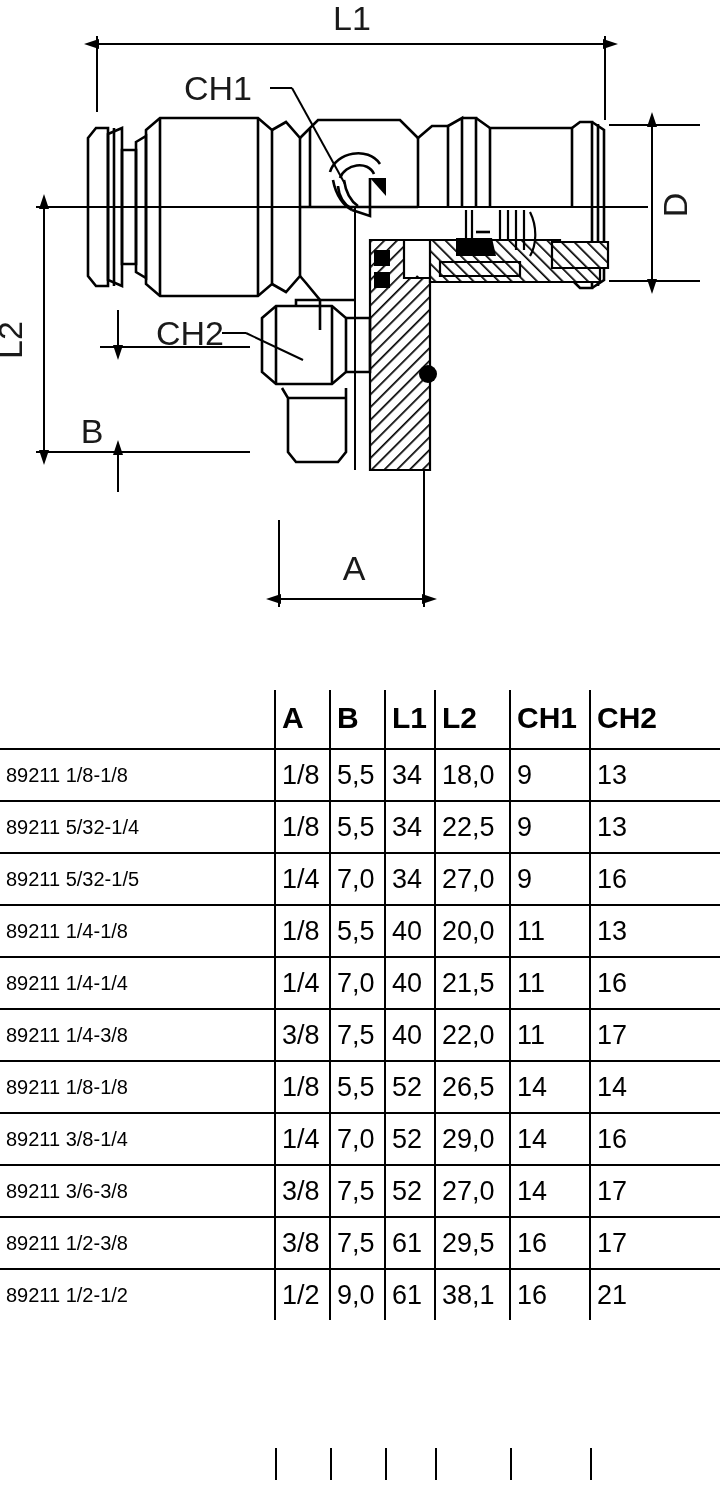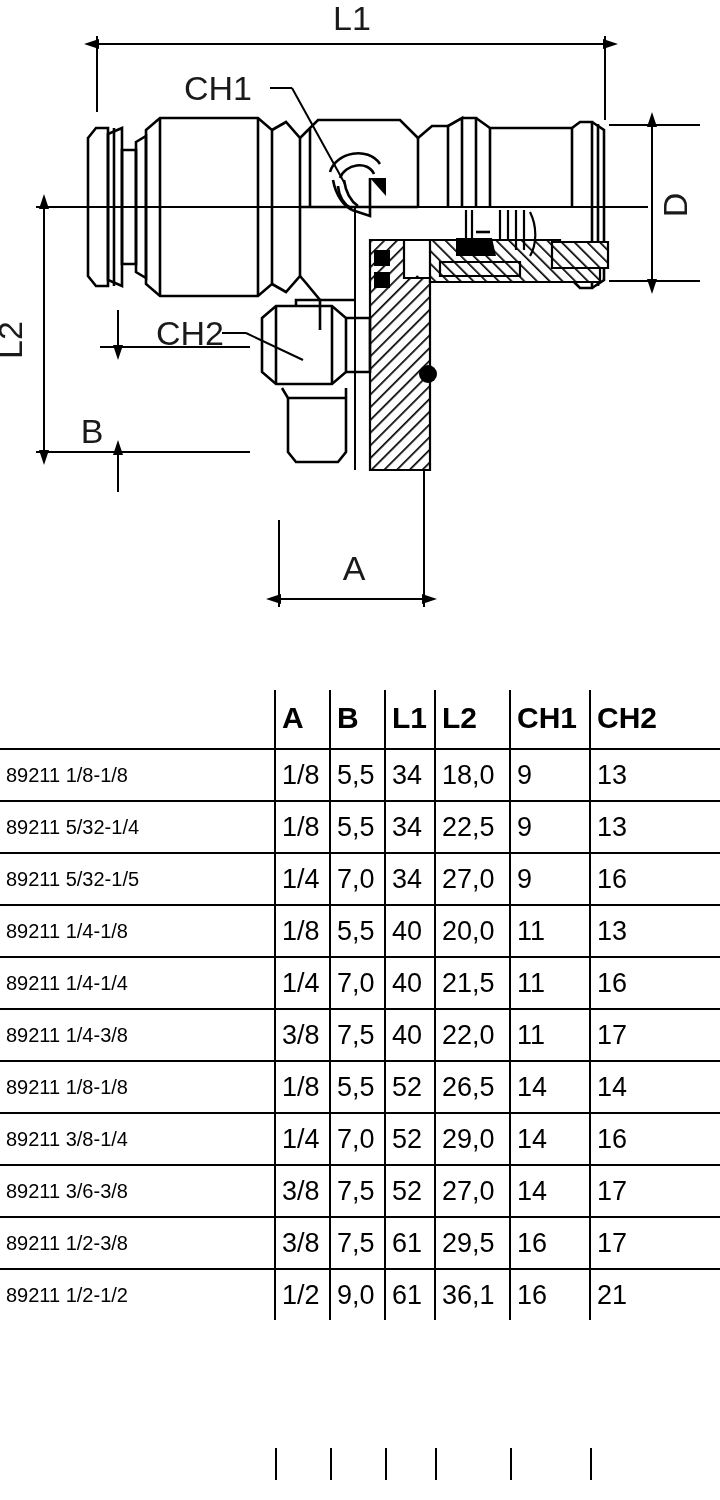--- a/index.html
+++ b/index.html
@@ -381,21 +381,21 @@
           <td class="sep">61</td>
           <td class="sep">29,5</td>
           <td class="sep">16</td>
           <td class="sep">17</td>
         </tr>
         <tr class="last">
           <td class="name">89211 1/2-1/2</td>
           <td class="sep">1/2</td>
           <td class="sep">9,0</td>
           <td class="sep">61</td>
-          <td class="sep">36,1</td>
+          <td class="sep">38,1</td>
           <td class="sep">16</td>
           <td class="sep">21</td>
         </tr>
       </tbody>
     </table>
 
     <svg id="tail-lines" width="720" height="790" viewBox="0 0 720 790" xmlns="http://www.w3.org/2000/svg">
       <g stroke="#000" stroke-width="2">
         <line x1="276" y1="758" x2="276" y2="790"></line>
         <line x1="331" y1="758" x2="331" y2="790"></line>

